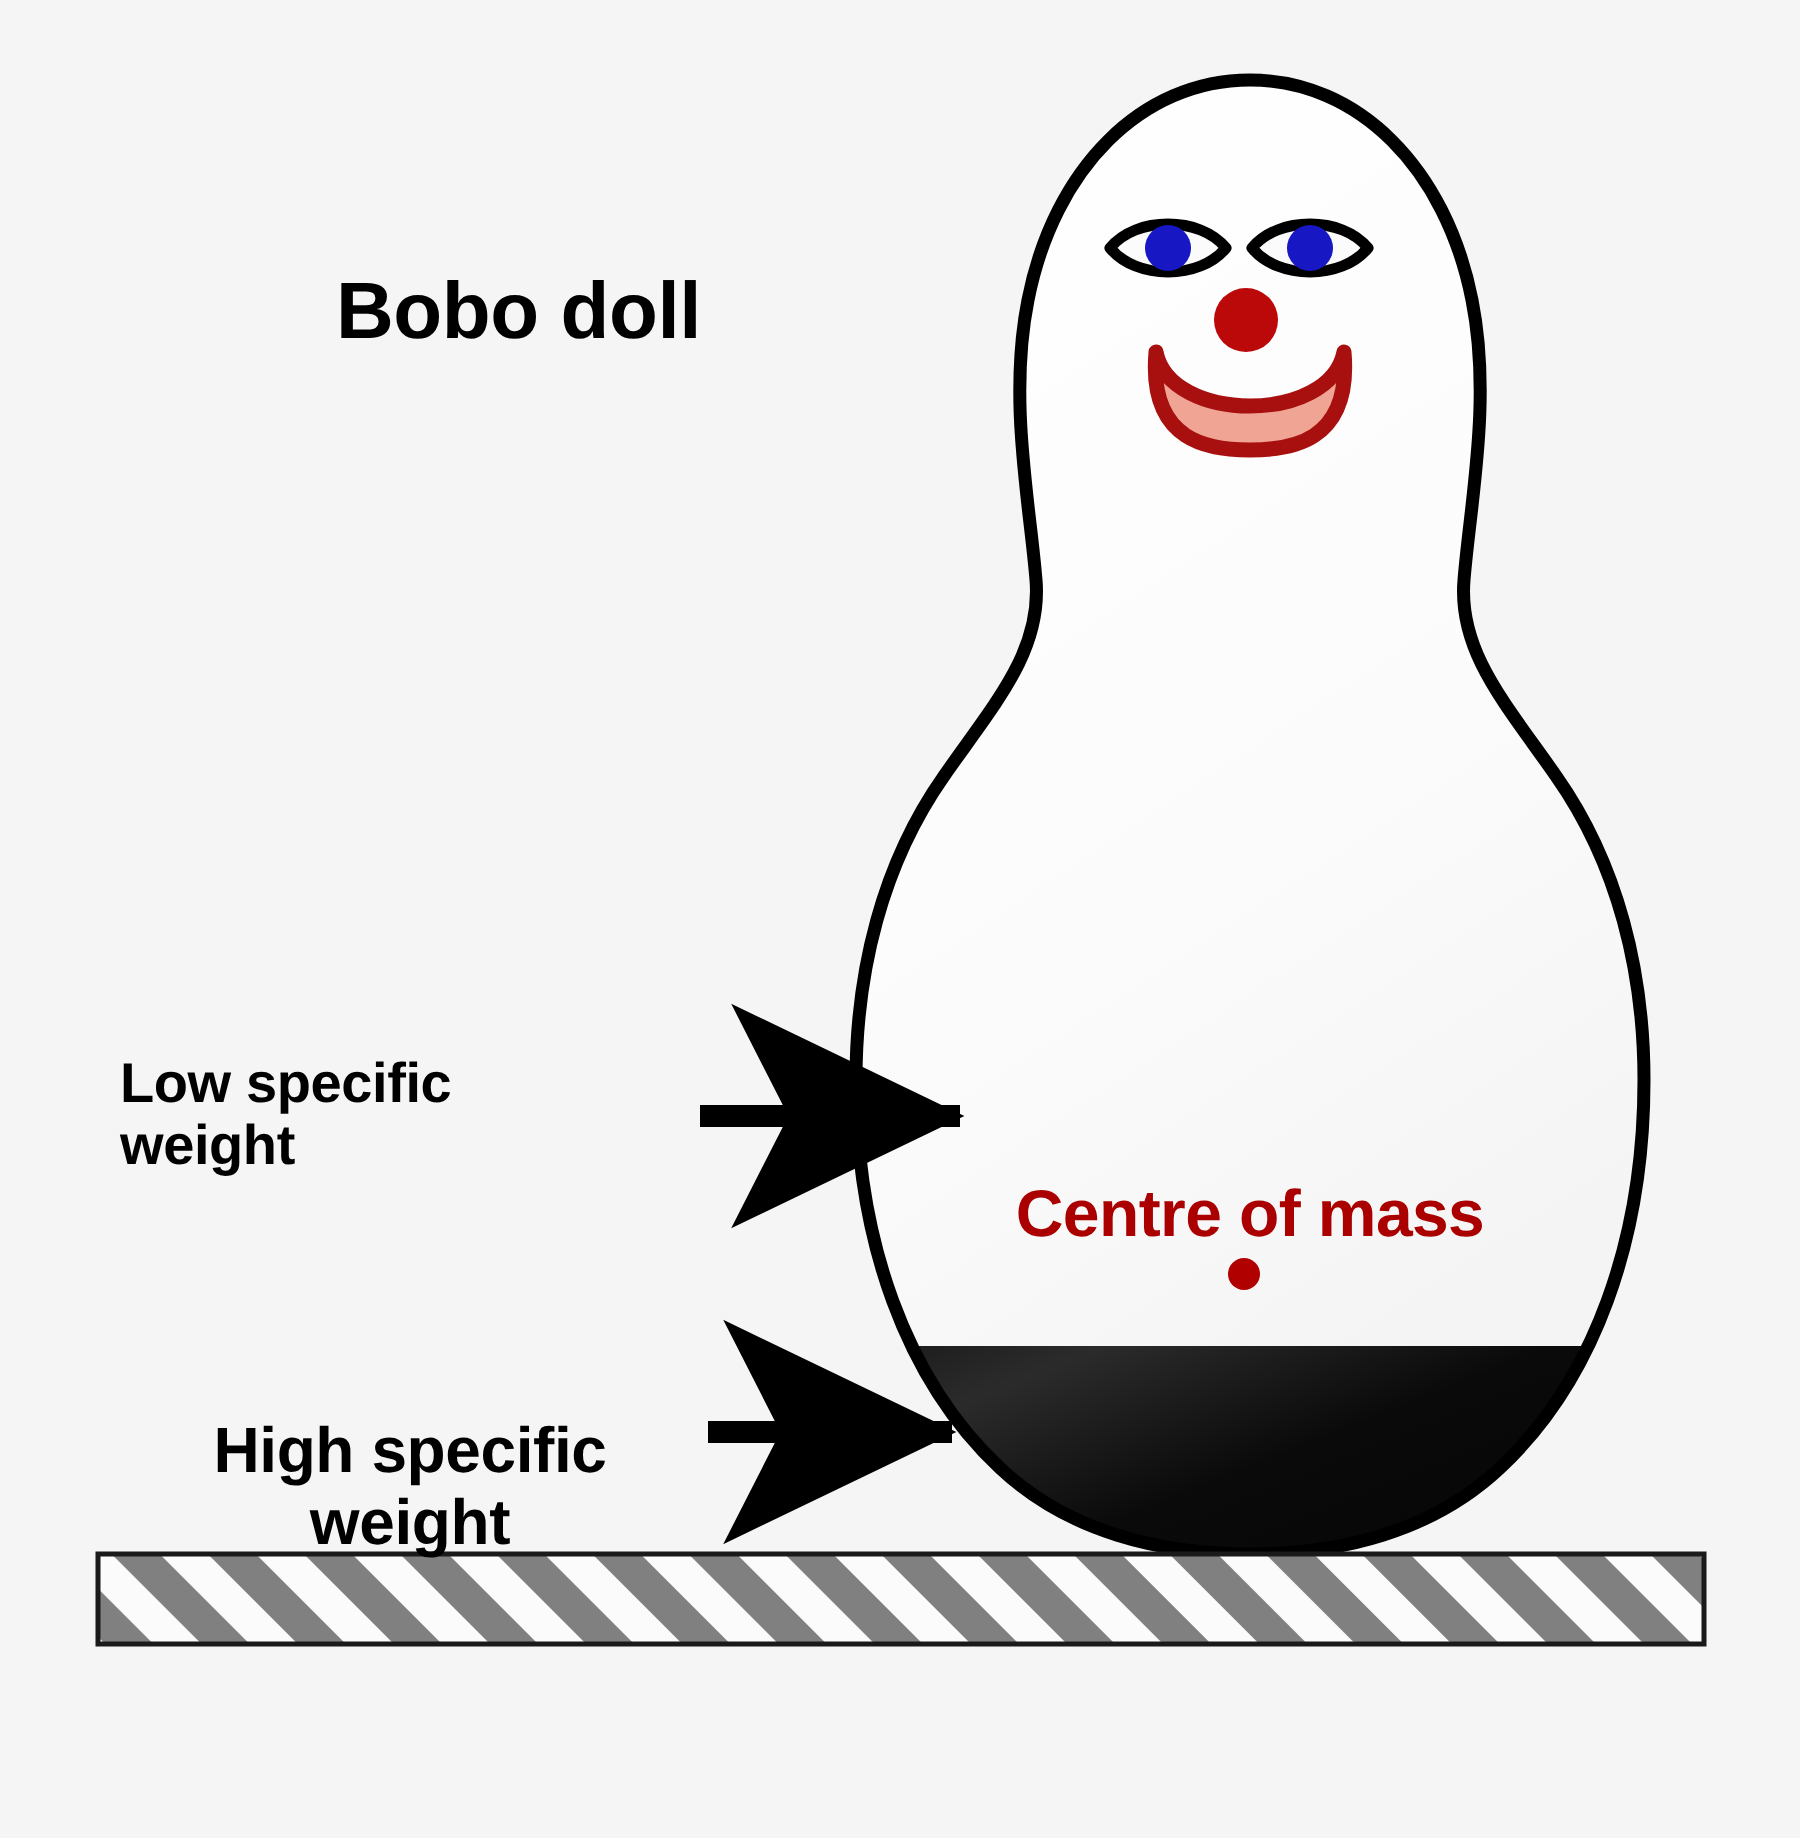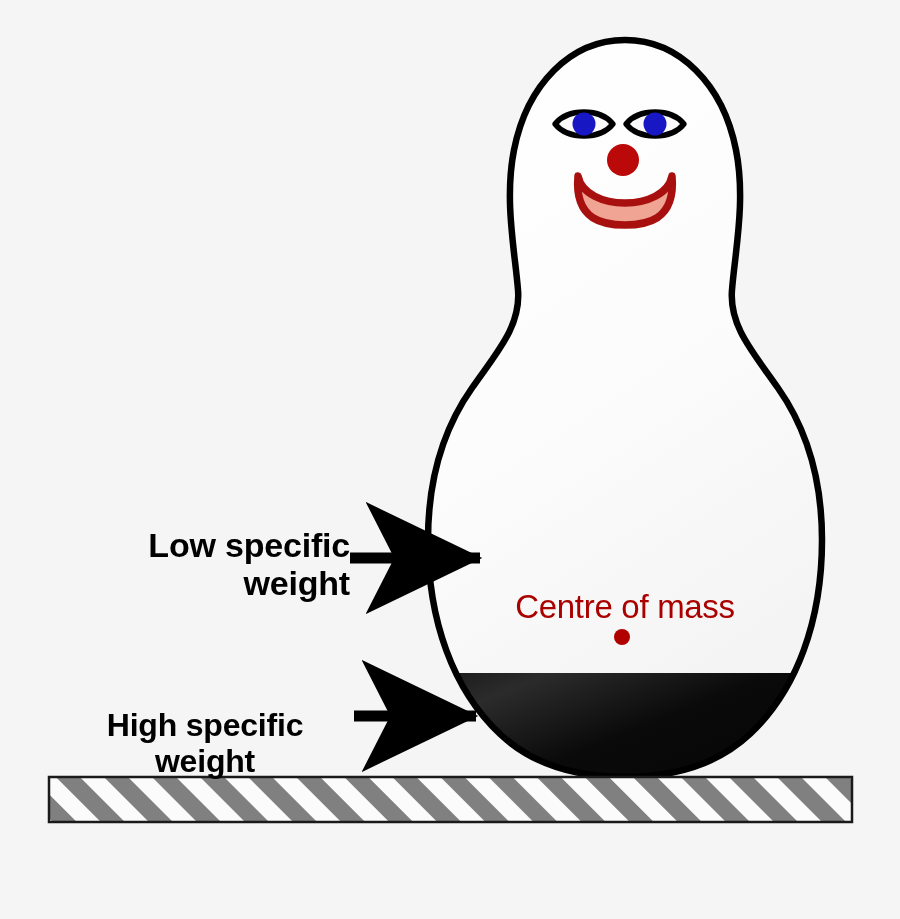--- a/index.html
+++ b/index.html
@@ -38,38 +38,38 @@
   #title-label {
     left: 168px;
     top: 134px;
     font-size: 40px;
     text-align: left;
   }
   #low-weight-label {
     left: 60px;
     top: 526px;
     width: 290px;
-    font-size: 34px;
-    text-align: right;
+    font-size: 28px;
+    text-align: left;
   }
   #high-weight-label {
     left: 60px;
     top: 708px;
     width: 290px;
     font-size: 32px;
     text-align: center;
   }
   #com-label {
     position: absolute;
     left: 440px;
     top: 588px;
     width: 370px;
     text-align: center;
     font-size: 33px;
-    font-weight: normal;
+    font-weight: bold;
     color: #aa0000;
     font-family: "Liberation Sans", sans-serif;
     letter-spacing: -0.3px;
   }
 </style>
 </head>
 <body>
 
 <div id="stage">
 
@@ -148,20 +148,21 @@
     <line x1="350" y1="558" x2="480" y2="558" stroke="#000000" stroke-width="11" marker-end="url(#arrowHead)"></line>
 
     <line x1="354" y1="716" x2="476" y2="716" stroke="#000000" stroke-width="11" marker-end="url(#arrowHead)"></line>
 
     <g>
       <rect x="49" y="777" width="803" height="45" fill="url(#hatch)"></rect>
       <rect x="49" y="777" width="803" height="45" fill="none" stroke="#1a1a1a" stroke-width="2.5"></rect>
     </g>
   </svg>
 
+  <div class="lbl" id="title-label">Bobo doll</div>
 
   <div class="lbl" id="low-weight-label">Low specific
 weight</div>
 
   <div class="lbl" id="high-weight-label">High specific
 weight</div>
 
   <div id="com-label">Centre of mass</div>
 
 </div>

